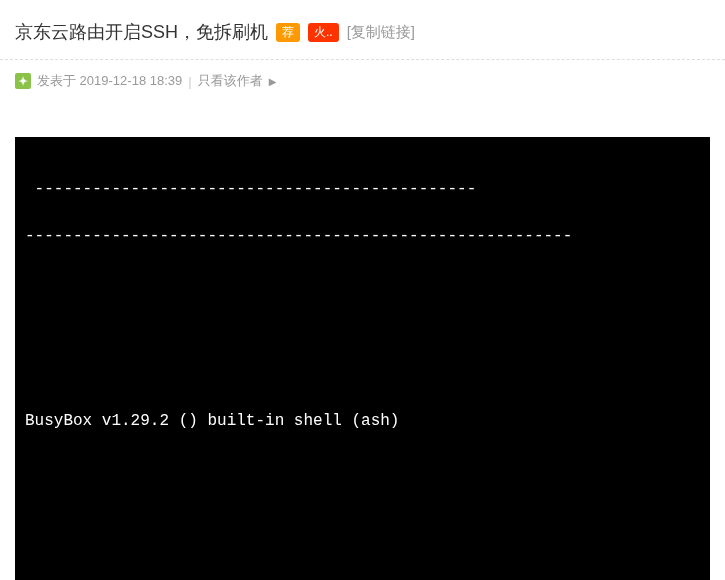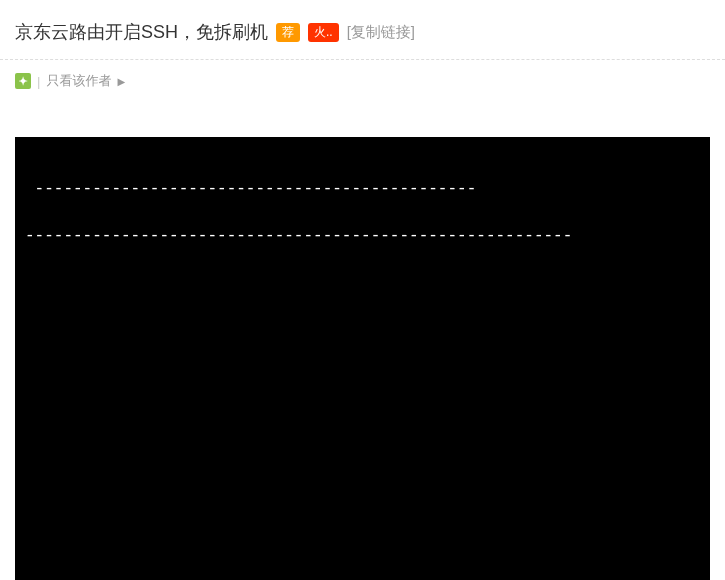--- a/index.html
+++ b/index.html
@@ -27,32 +27,34 @@
   <div class="title-row">
     <span class="title">京东云路由开启SSH，免拆刷机</span>
     <span class="badge badge-orange">荐</span>
     <span class="badge badge-red">火..</span>
     <span class="copy-link">[复制链接]</span>
   </div>
 </div>
 
 <div class="meta-row">
   <span class="icon-box">✦</span>
+  <span>发表于 2019-12-18 18:39</span>
   <span class="divider">|</span>
   <span class="author-only">只看该作者</span>
   <span class="arrow">▶</span>
 </div>
 
 <div class="content">
   <div class="terminal">
 <div class="terminal-line"> ----------------------------------------------</div>
 <div class="terminal-line">---------------------------------------------------------</div>
 <div class="terminal-line"> </div>
 <div class="terminal-line"> </div>
 <div class="terminal-line"> </div>
+<div class="terminal-line">BusyBox v1.29.2 () built-in shell (ash)</div>
 <div class="terminal-line"> </div>
 
 
 
 
 
 
 
     
   </div>

